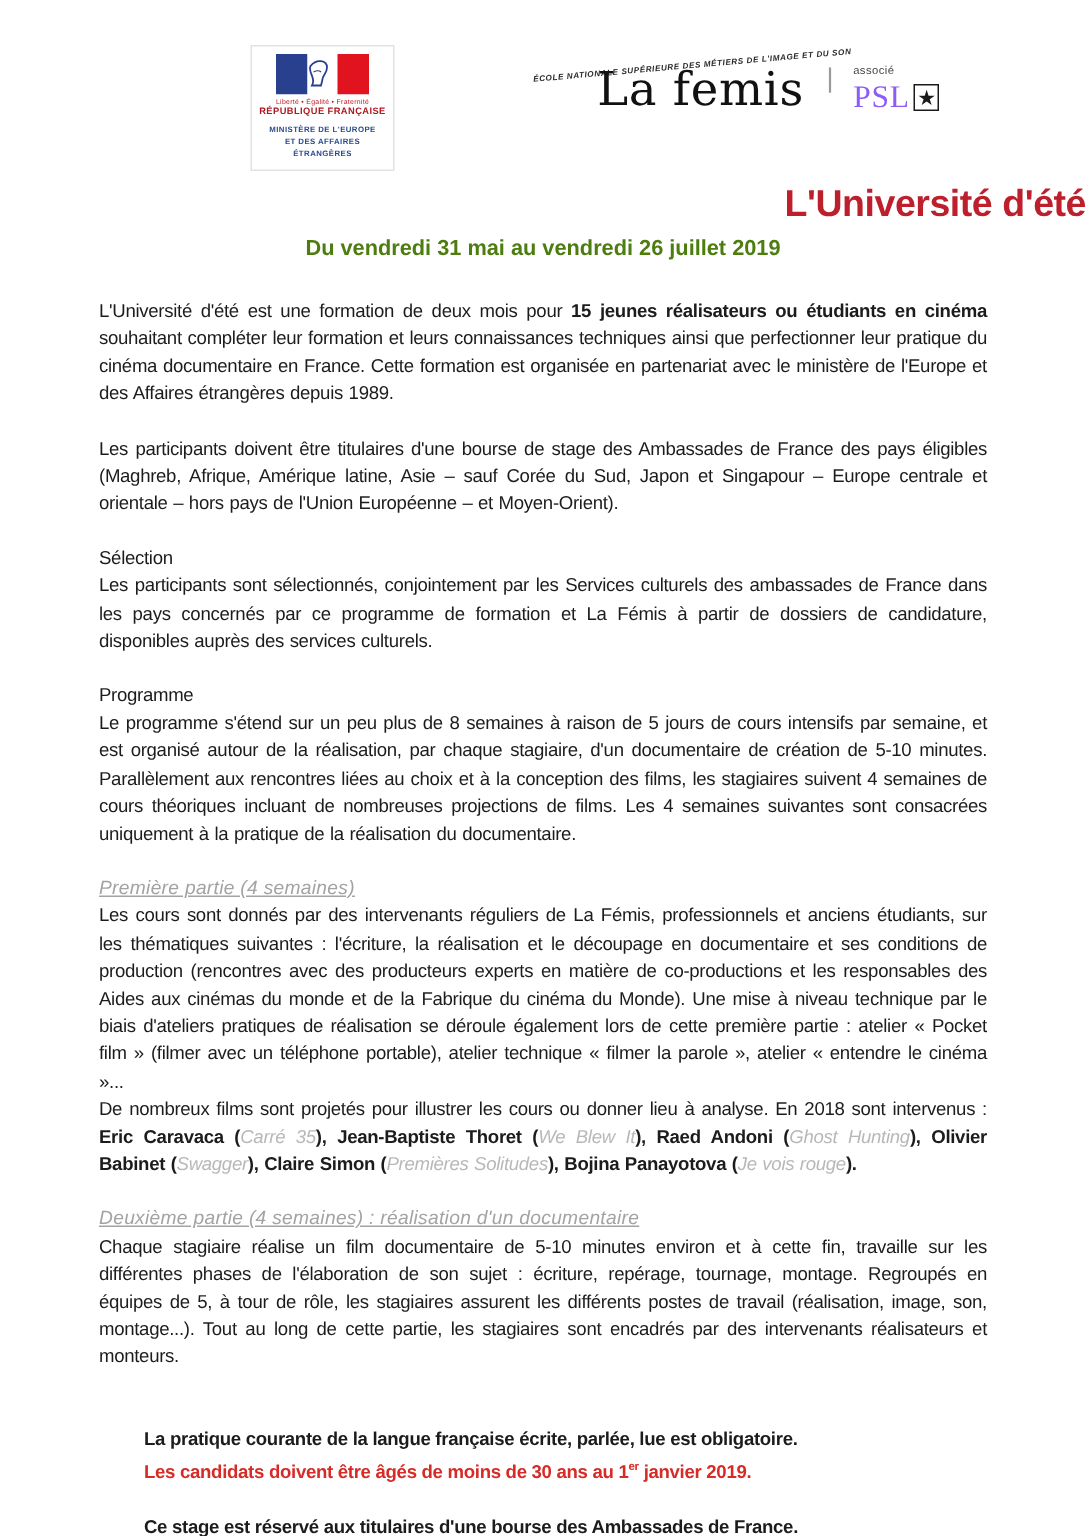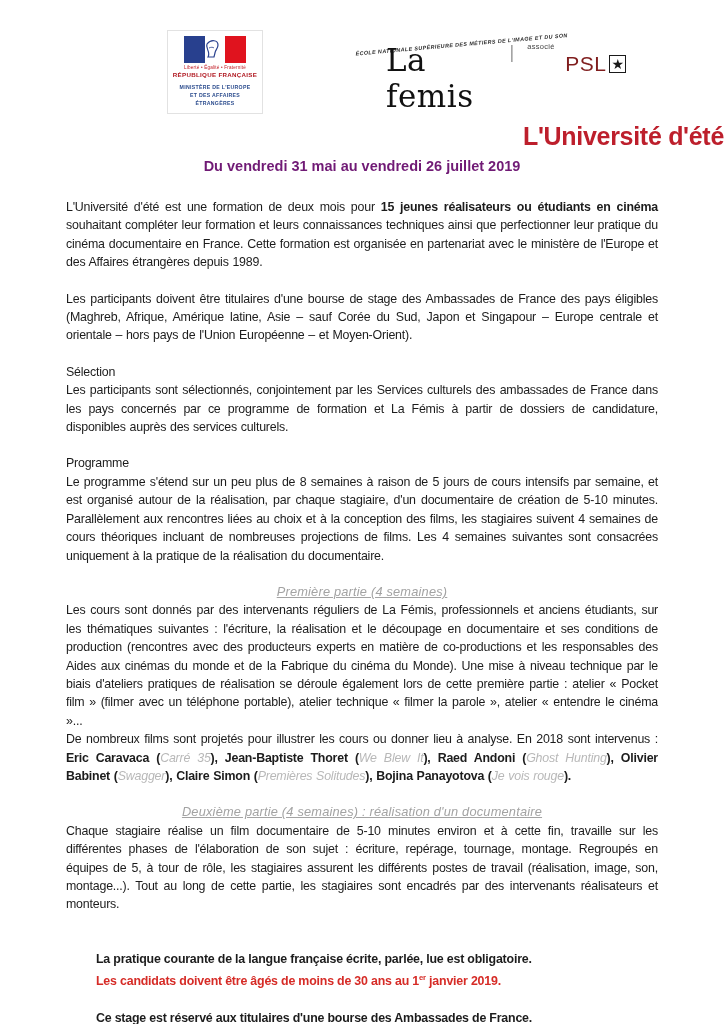--- a/index.html
+++ b/index.html
@@ -32,49 +32,48 @@
     font-size: 5.4px; font-style: italic; font-weight: bold; color: #2b2b2b;
     transform: rotate(-5deg); transform-origin: right bottom;
     letter-spacing: 0.4px; white-space: nowrap;
   }
   .femis-row { position: absolute; top: 12px; right: 0; display: flex; }
   .femis-name { font-family: "DejaVu Serif", serif; font-size: 31px; color: #111; letter-spacing: 0.5px; }
   .femis-sep { color: #9a9a9a; font-size: 18px; font-weight: 300; margin: 0 13px 0 15px; }
   .psl-block { display: flex; flex-direction: column; align-items: flex-start; }
   .psl-associe { font-size: 7.5px; color: #444; margin-bottom: 1px; letter-spacing: 0.3px; }
   .psl-row { display: flex; align-items: center; }
-  .psl-text { font-size: 21px; color: #7f1d1d; letter-spacing: 0.5px; font-family: Liberation Sans, sans-serif; margin-left: 38px; }
+  .psl-text { font-size: 21px; color: #8b5cf6; letter-spacing: 0.5px; font-family: Liberation Serif, serif; }
   .psl-star { display: inline-block; border: 1.5px solid #1a1a1a; font-size: 14px; line-height: 1; padding: 1px 1px; margin-left: 3px; color: #1a1a1a; }
   
   .title {
     margin: 10px 0 0 0; text-align: right;
     font-size: 25px; font-weight: bold;
     color: var(--title-red, #bd1f2c);
     letter-spacing: -0.3px;
   }
-  .subtitle { margin-top: 7px; text-align: center; font-size: 14.5px; font-weight: bold; color: #701a75; }
+  .subtitle { margin-top: 7px; text-align: center; font-size: 14.5px; font-weight: bold; color: #4d7c0f; }
   
   .content { margin: 24px 66px 0 66px; }
   .para {
     margin: 0 0 18px 0;
     font-size: 12.4px; line-height: 18.4px;
     text-align: justify; letter-spacing: -0.2px;
     word-spacing: 0.5px;
   }
   .para.after-heading { margin-top: 0; }
   .section-heading {
     font-size: 12.4px; font-weight: normal; line-height: 18.4px;
     margin: 0; letter-spacing: -0.2px;
   }
   .script-heading {
     font-size: 12.8px; line-height: 18.4px;
     font-style: italic; color: #a3a3a3;
     text-decoration: underline;
     letter-spacing: 0.2px;
-    text-align: center;
   }
   .seg-bold { font-weight: bold; }
   .seg-title { color: #b8b8b8; font-style: italic; }
   .seg-sup { vertical-align: super; font-size: 0.62em; }
   .statement { font-size: 12.4px; line-height: 18.4px; font-weight: bold; letter-spacing: -0.2px; margin: 0; padding-left: 30px; }
   .statement.red { color: var(--warning-red, #d62b26); }
   .gap { height: 18.4px; }
 </style>
 </head>
 <body>

